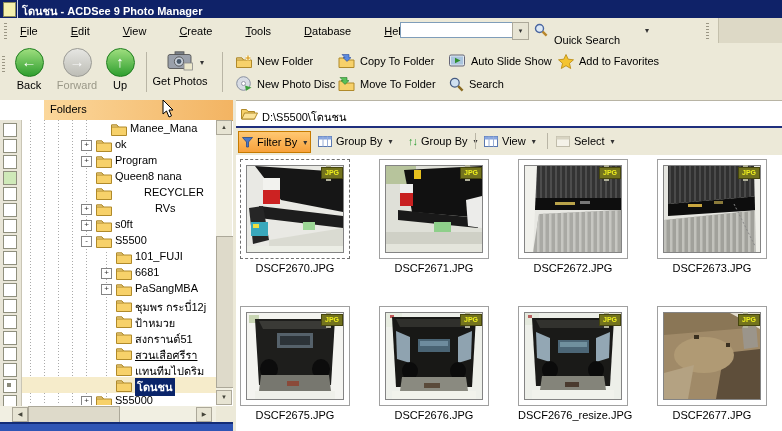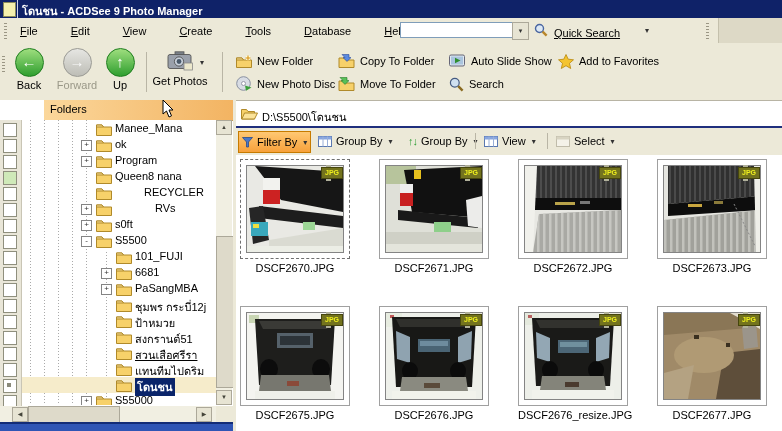--- a/index.html
+++ b/index.html
@@ -14,21 +14,21 @@
   .title-text{position:absolute;left:22px;top:2px;font-weight:bold;color:#fff;white-space:nowrap;}
   
   .menubar{position:absolute;left:0;top:18px;width:782px;height:26px;background:#ECE9D8;border-bottom:1px solid #fff;}
   .grip{position:absolute;width:3px;height:16px;top:5px;background:repeating-linear-gradient(to bottom,#9a9684 0 1px,transparent 1px 3px);}
   .menu-items{position:absolute;left:12px;top:0;height:25px;display:flex;align-items:center;gap:12px;}
   .menu-item{padding:3px 8px;margin-right:5px;}
   .menu-item::first-letter{text-decoration:underline;}
   .qs-input{position:absolute;left:400px;top:4px;width:110px;height:14px;border:1px solid #7f9db9;background:#fff;font:inherit;padding:0 2px;}
   .qs-drop{position:absolute;left:512px;top:4px;width:15px;height:16px;background:#e7e4d3;border:1px solid #aca899;text-align:center;font-size:7px;line-height:15px;color:#333;}
   .qs-mag{position:absolute;left:534px;top:5px;}
-  .qs-label{position:absolute;left:554px;top:9px;text-decoration:underline;}
+  .qs-label{position:absolute;left:554px;top:16px;text-decoration:underline;}
   .qs-arrow{position:absolute;left:645px;top:8px;font-size:8px;color:#333;}
   .menubar-end{position:absolute;left:718px;top:0;width:64px;height:25px;background:#ddd9c6;border-left:1px solid #c4c0ac;}
   
   .toolbar{position:absolute;left:0;top:44px;width:782px;height:56px;background:#ECE9D8;border-bottom:1px solid #a9a694;}
   .tb-big{position:absolute;top:4px;width:46px;text-align:center;}
   .tb-circle{width:27px;height:27px;border-radius:50%;margin:0 auto;color:#fff;font-size:15px;font-weight:bold;line-height:26px;text-align:center;
              background:linear-gradient(to bottom,#9ede7e,#2f9e2f);border:1px solid #1e7e1e;}
   .tb-circle.disabled{background:linear-gradient(to bottom,#e6e6e2,#bdbdb6);border-color:#9a9a94;color:#fafafa;}
   .tb-big .lbl{display:block;margin-top:2px;}
   .lbl-disabled{color:#9a9888;}
@@ -267,21 +267,21 @@
       <div class="cbx" style="top: 291px;"></div>
     </div>
 
   <div class="tree-viewport" id="tree-viewport">
     <div class="guide" style="left:8px"></div>
     <div class="guide" style="left:22px"></div>
     <div class="guide" style="left:36px"></div>
     <div class="guide" style="left:50px"></div>
     <div class="guide" style="left:64px"></div>
     <div class="guide" style="left:84px;top:132px;height:148px"></div>
-  <div class="tree-row" style="top: 1px;">
+  <div class="tree-row" style="top: 1px; margin-left: 15px;">
         <span class="t-icon" style="left: 74px;">
           <svg width="16" height="13" viewBox="0 0 16 13">
             <path d="M0.5 2 L6 2 L7.5 4 L15.5 4 L15.5 12.5 L0.5 12.5 Z" fill="#f7d16a" stroke="#b08a2a"></path>
             <path d="M0.5 2 L6 2 L7.5 4 L0.5 4 Z" fill="#f9e09a" stroke="#b08a2a"></path>
           </svg>
         </span>
         <span class="t-label" style="left: 93px;">Manee_Mana</span>
       </div>
       <div class="tree-row" style="top: 17px;">
         <span class="expander" style="left: 59px;">+</span>

